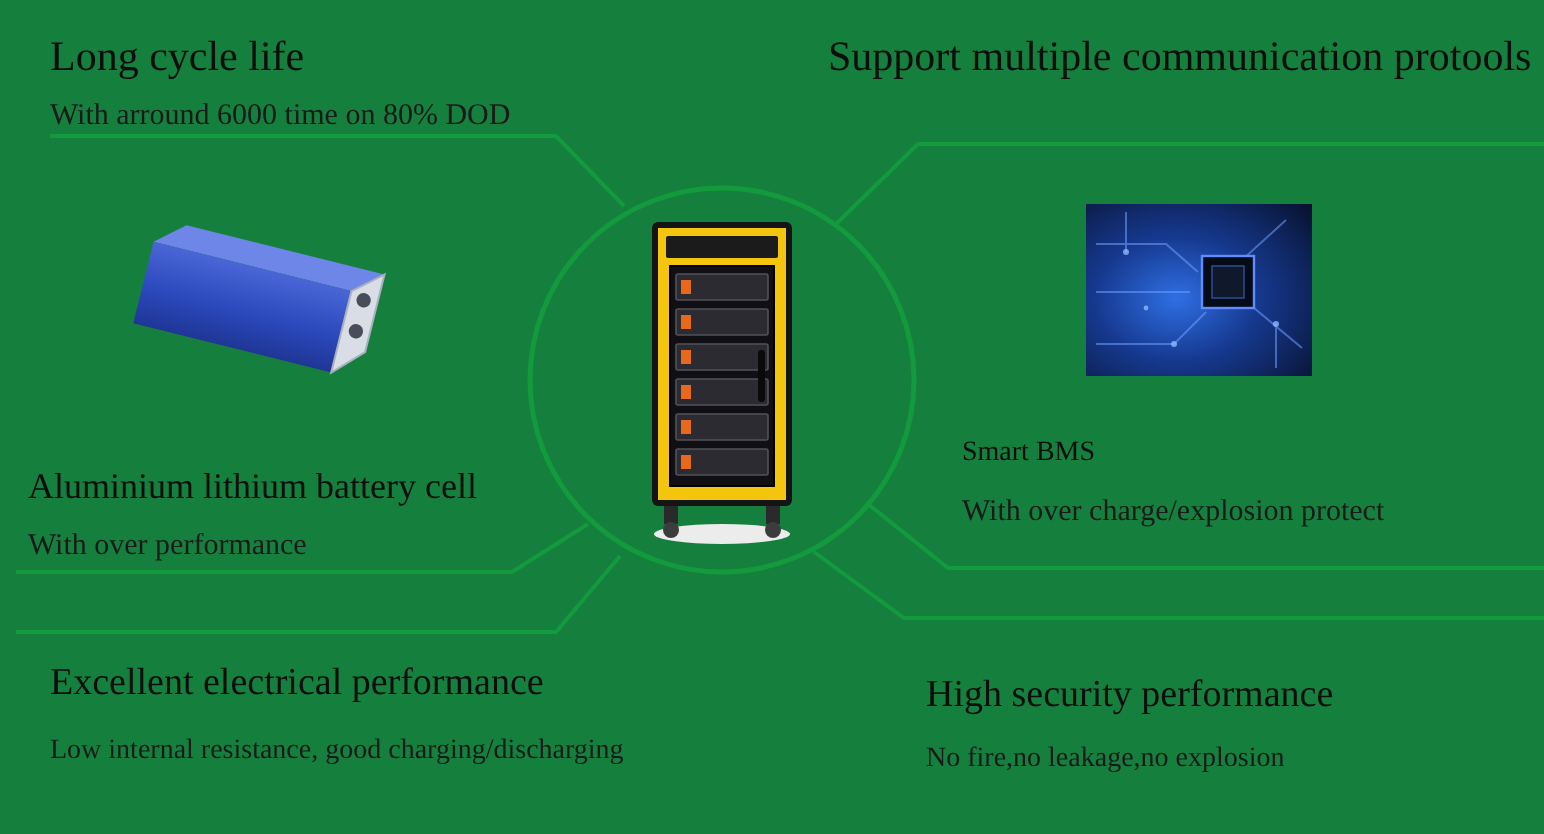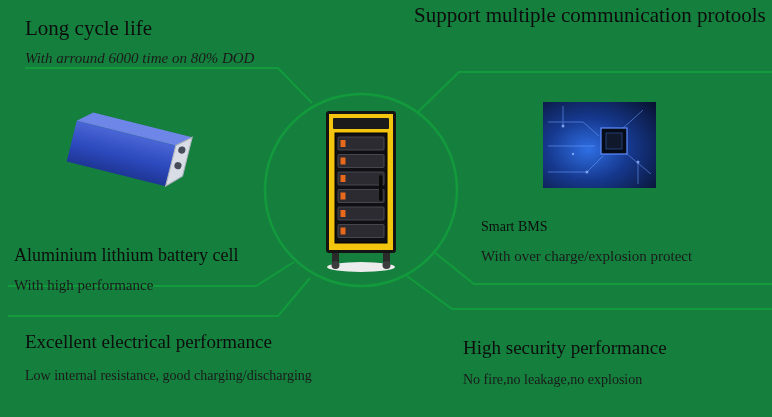--- a/index.html
+++ b/index.html
@@ -6,24 +6,24 @@
   #stage{
     position:relative;width:772px;height:417px;background:#15803d;
     font-family:"Liberation Serif",serif;color:#111;overflow:hidden;
   }
   .abs{position:absolute;}
   .feature{position:absolute;white-space:nowrap;}
   .feature .title{color:#0d0d0d;}
   .feature .subtitle{color:#1a1a1a;}
   #f-cycle{left:25px;top:16px;}
   #f-cycle .title{font-size:21px;}
-  #f-cycle .subtitle{font-size:15px;margin-top:9px;font-style:italic;}
-  #f-comm{left:414px;top:3px;text-align:right;}
+  #f-cycle .subtitle{font-size:15px;margin-top:9px;}
+  #f-comm{left:414px;top:16px;text-align:right;}
   #f-comm .title{font-size:21px;}
-  #f-cell{left:14px;top:245px;}
+  #f-cell{left:14px;top:233px;}
   #f-cell .title{font-size:18px;}
   #f-cell .subtitle{font-size:15px;margin-top:11px;}
   #f-bms{left:481px;top:219px;}
   #f-bms .title{font-size:14px;}
   #f-bms .subtitle{font-size:15px;margin-top:13px;}
   #f-elec{left:25px;top:331px;}
   #f-elec .title{font-size:19px;}
   #f-elec .subtitle{font-size:14px;margin-top:15px;}
   #f-sec{left:463px;top:337px;}
   #f-sec .title{font-size:19px;}
@@ -120,21 +120,21 @@
     <div class="title">Long cycle life</div>
     <div class="subtitle">With arround 6000 time on 80% DOD</div>
   </div>
 
   <div class="feature" id="f-comm">
     <div class="title">Support multiple communication protools</div>
   </div>
 
   <div class="feature" id="f-cell">
     <div class="title">Aluminium lithium battery cell</div>
-    <div class="subtitle">With high performance</div>
+    <div class="subtitle">With over performance</div>
   </div>
 
   <div class="feature" id="f-bms">
     <div class="title">Smart BMS</div>
     <div class="subtitle">With over charge/explosion protect</div>
   </div>
 
   <div class="feature" id="f-elec">
     <div class="title">Excellent electrical performance</div>
     <div class="subtitle">Low internal resistance, good charging/discharging</div>

